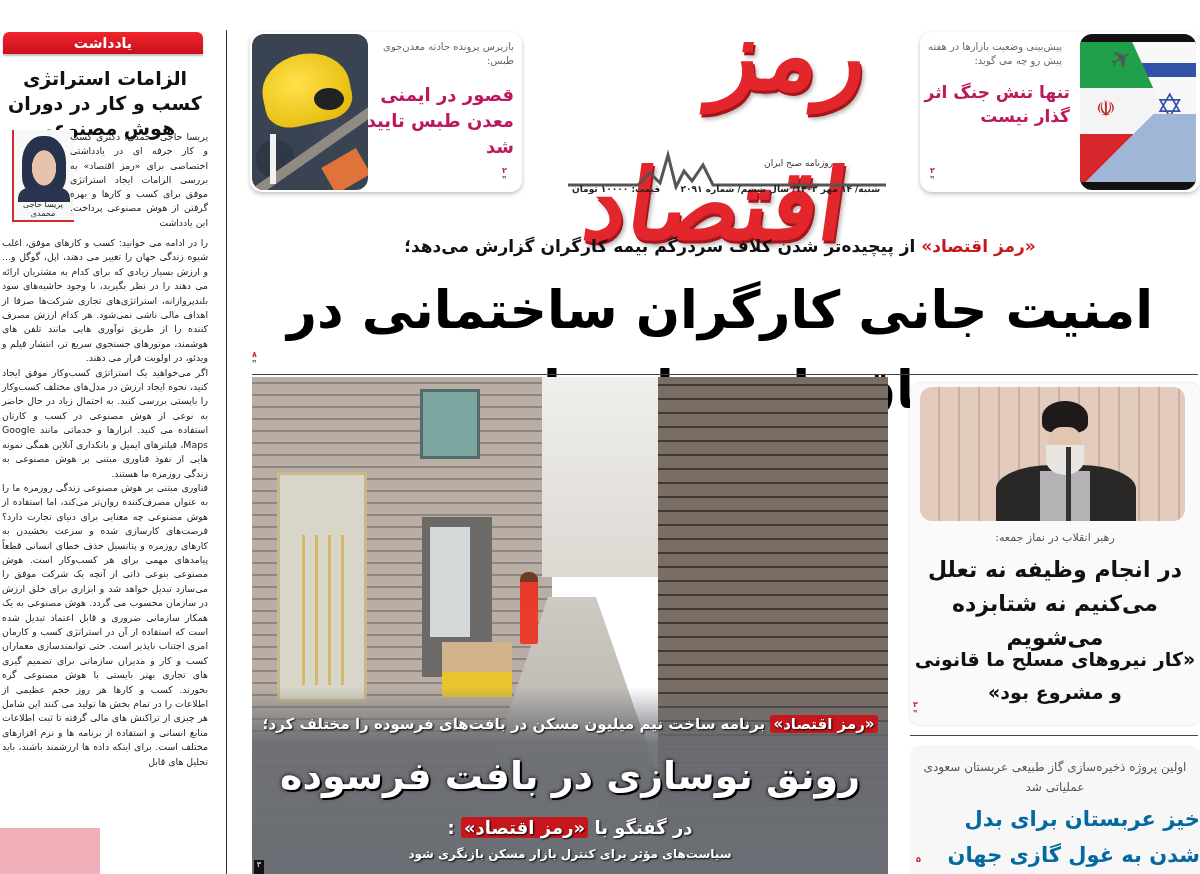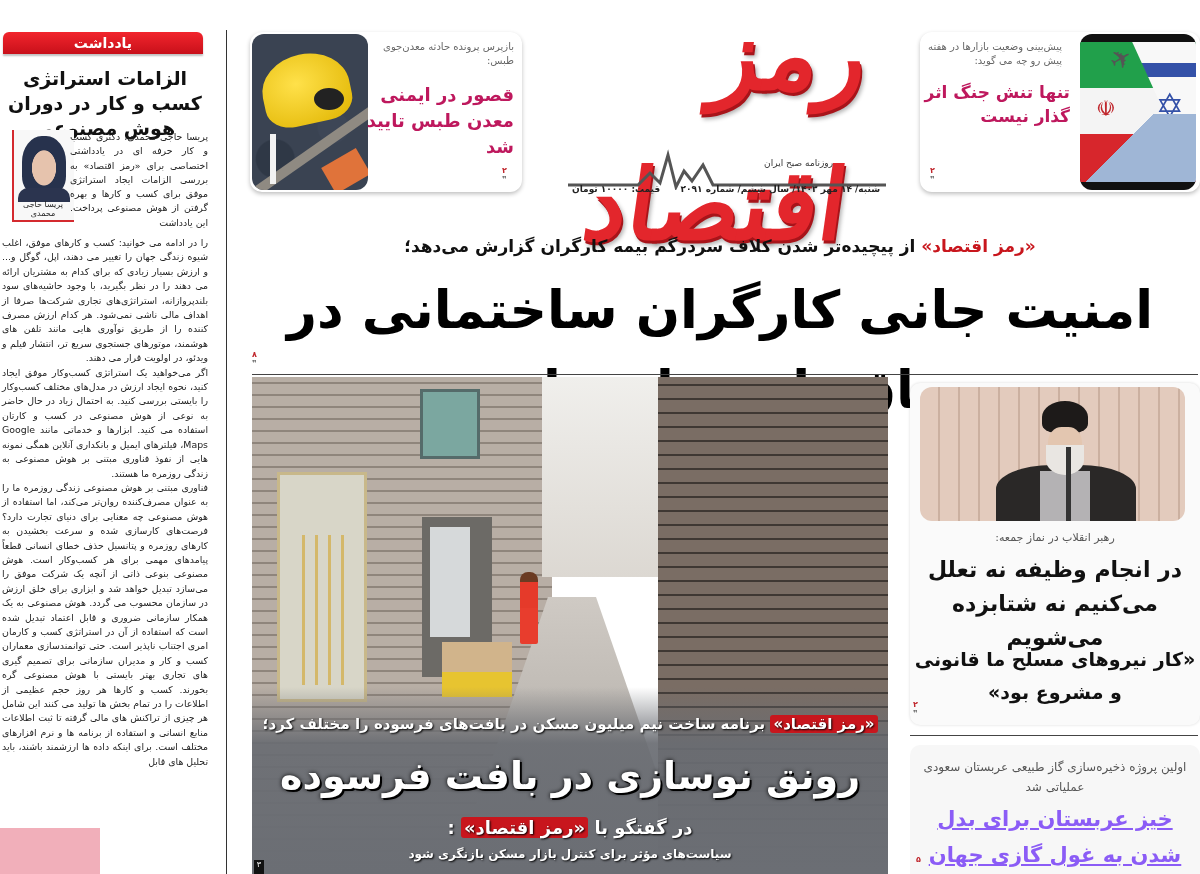--- a/index.html
+++ b/index.html
@@ -183,21 +183,21 @@
     .leader-kicker { position: absolute; left: 0; top: 148px; width: 290px; text-align: center; font-size: 11px; color: #555; }
     .leader-headline { position: absolute; left: 0; top: 170px; width: 290px; text-align: center; font-size: 22px; font-weight: bold; line-height: 34px; color: #111; letter-spacing: -0.5px; }
     .leader-quote { position: absolute; left: 0; top: 260px; width: 290px; text-align: center; font-size: 19px; font-weight: bold; line-height: 33px; color: #111; }
     .leader-page-ref { left: 913px; top: 700px; }
     .hr-right { position: absolute; left: 910px; top: 735px; width: 288px; height: 1px; background: #444; }
     .right-card-gas {
       position: absolute; left: 910px; top: 745px; width: 290px; height: 129px;
       background: #f7f7f7; border-radius: 10px 10px 0 0;
     }
     .gas-kicker { position: absolute; left: 0; top: 12px; width: 290px; text-align: center; font-size: 12px; line-height: 20px; color: #555; }
-    .gas-headline { position: absolute; left: 0; top: 56px; width: 290px; text-align: center; font-size: 21px; font-weight: bold; line-height: 36px; color: #8b5cf6; text-decoration: underline; }
+    .gas-headline { position: absolute; left: 0; top: 56px; width: 290px; text-align: right; font-size: 21px; font-weight: bold; line-height: 36px; color: #0369a1; }
     .gas-page-ref { left: 916px; top: 855px; }
   </style>
 </head>
 <body>
 
 <div class="left-col">
   <div class="note-label">یادداشت</div>
   <h2 class="editorial-title">الزامات استراتژی کسب و کار در دوران هوش مصنوعی</h2>
   <div class="author-photo">
     <div class="face"></div>

